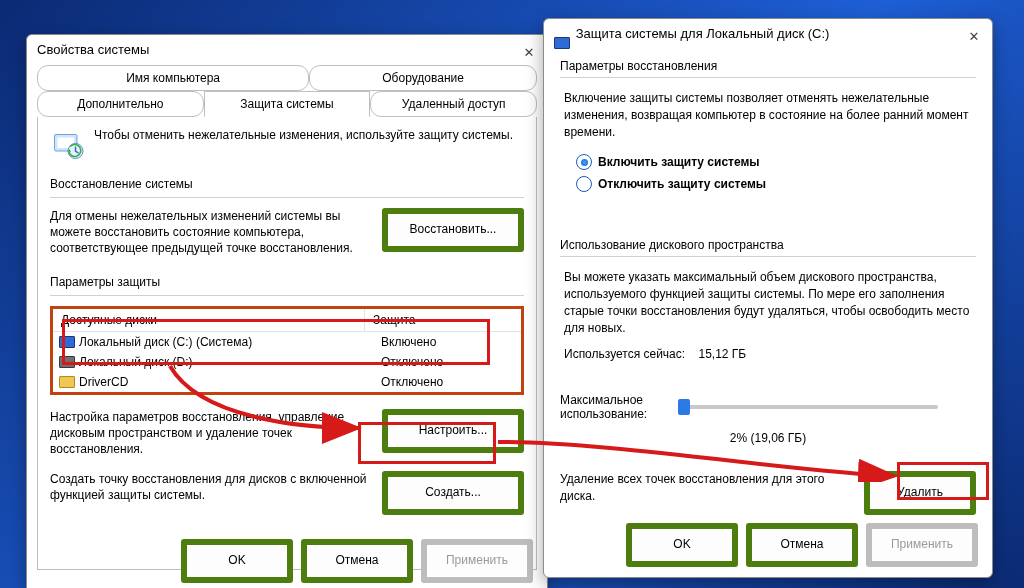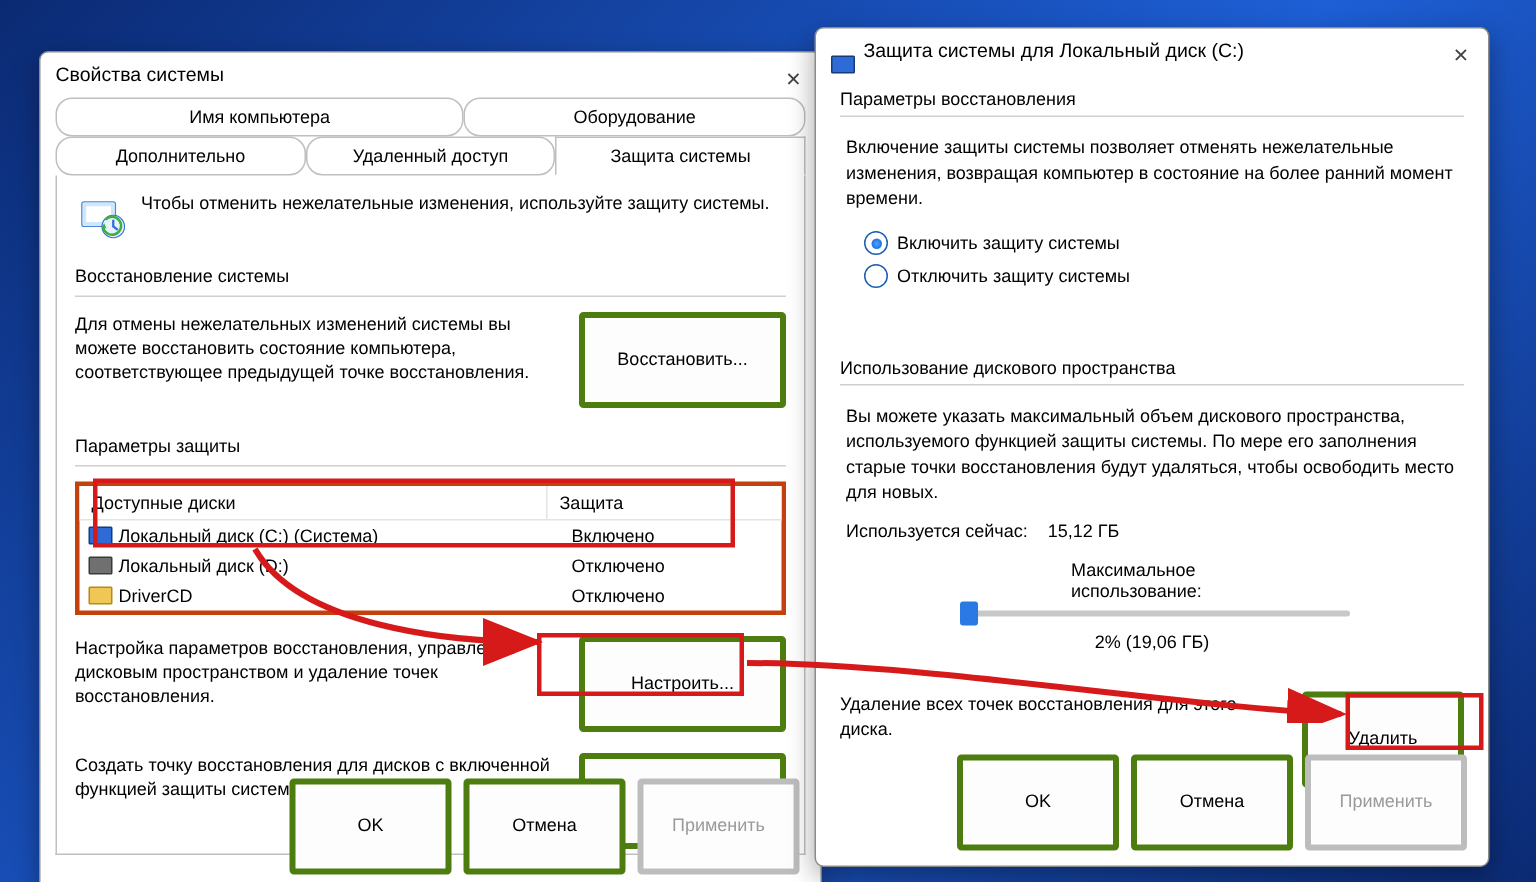--- a/index.html
+++ b/index.html
@@ -23,49 +23,49 @@
   .icon-restore{display:inline-block;width:36px;height:36px;vertical-align:top;margin-right:8px;}
   .icon-restore svg{width:36px;height:36px;}
   .intro{display:flex;align-items:flex-start;margin-bottom:14px;}
   .intro .txt{flex:1;line-height:1.35;}
   .fieldset{margin-top:6px;}
   .legend{font-size:12px;color:#000;padding-bottom:4px;}
   .group-hr{border:none;border-top:1px solid #d0d0d0;margin:2px 0 10px 0;}
   .restore-row{display:flex;align-items:flex-start;gap:12px;}
   .restore-row .desc{flex:1;line-height:1.35;}
   .btn{display:inline-block;min-width:110px;height:24px;line-height:22px;text-align:center;
-    border:4px solid #4d7c0f;border-radius:3px;background:#fdfdfd;padding:16px 10px;
+    border:6px solid #4d7c0f;border-radius:3px;background:#fdfdfd;padding:4px 10px;
     box-shadow:inset 0 0 0 1px #fff;}
   .btn.small{min-width:80px;}
   .btn.disabled{color:#9a9a9a;border-color:#bdbdbd;}
   .disklist{border:3px solid #c2410c;background:#fff;margin-top:4px;}
   .disklist .hdr{display:flex;background:#fff;border-bottom:1px solid #e3e3e3;}
   .disklist .hdr div{padding:4px 8px;font-size:12px;}
   .disklist .hdr .col1{flex:1;border-right:1px solid #e3e3e3;}
   .disklist .hdr .col2{width:140px;}
   .disklist .rowi{display:flex;align-items:center;height:20px;}
   .disklist .rowi .col1{flex:1;padding-left:6px;display:flex;align-items:center;gap:4px;}
   .disklist .rowi .col2{width:140px;padding-left:8px;}
   .hdd-icon{width:14px;height:10px;background:#2e6bd6;border:1px solid #163b78;border-radius:1px;display:inline-block;}
   .hdd-icon.grey{background:#707070;border-color:#3a3a3a;}
   .folder-icon{width:14px;height:10px;background:#f0c755;border:1px solid #b38a1c;border-radius:1px;display:inline-block;}
   .settings-row{display:flex;gap:12px;align-items:flex-start;margin-top:14px;}
   .settings-row .desc{flex:1;line-height:1.35;}
   .footer{position:absolute;right:14px;bottom:10px;display:flex;gap:8px;}
   .dlg2-legend{font-size:12px;margin-bottom:4px;}
-  .radio-row{display:flex;align-items:center;gap:6px;margin:6px 0;}
+  .radio-row{display:flex;align-items:center;gap:6px;margin:6px 0;font-weight:bold;}
   .radio{width:14px;height:14px;border-radius:50%;border:1px solid #1a5fb4;background:#fff;display:inline-flex;
     align-items:center;justify-content:center;}
   .radio.checked::after{content:"";width:7px;height:7px;border-radius:50%;
     background:radial-gradient(circle,#4aa3ff 0%,#0a5fcf 100%);}
   .slider-track{position:relative;width:260px;height:4px;background:#c8c8c8;border-radius:2px;
     display:inline-block;vertical-align:middle;margin-left:4px;}
   .slider-thumb{position:absolute;left:0;top:-6px;width:12px;height:16px;background:#2b79e4;
     border-radius:2px;}
-  .usage-line{display:flex;align-items:center;gap:6px;margin-top:8px;flex-direction:column;}
+  .usage-line{display:flex;align-items:center;gap:6px;margin-top:28px;}
   .delete-row{display:flex;align-items:flex-start;gap:12px;margin-top:26px;}
   .delete-row .desc{flex:1;line-height:1.35;}
   
   .hl{position:absolute;border:3px solid #d61a1a;pointer-events:none;box-sizing:border-box;}
   .arrow{position:absolute;pointer-events:none;}
   .drive-mini{display:inline-block;width:14px;height:10px;margin-right:4px;vertical-align:middle;}
 </style>
 </head>
 <body>
 
@@ -74,22 +74,22 @@
     <span>Свойства системы</span>
     <span class="close">✕</span>
   </div>
 
   <div class="tabs">
     <div class="tab inactive" style="flex:1.2"><span>Имя компьютера</span></div>
     <div class="tab inactive"><span>Оборудование</span></div>
   </div>
   <div class="tabs">
     <div class="tab inactive"><span>Дополнительно</span></div>
+    <div class="tab active"><span>Защита системы</span></div>
     <div class="tab inactive"><span>Удаленный доступ</span></div>
-    <div class="tab active"><span>Защита системы</span></div>
   </div>
 
   <div class="tabbody">
     <div class="intro">
       <span class="icon-restore">
         <svg viewBox="0 0 48 48">
             <rect x="6" y="10" width="30" height="22" rx="2" fill="#cfe6ff" stroke="#4a86d6"></rect>
             <rect x="10" y="14" width="22" height="14" fill="#fff"></rect>
             <circle cx="34" cy="32" r="10" fill="#e8f2ff" stroke="#2a6fd1"></circle>
             <path d="M34 26 v6 l4 3" stroke="#2a6fd1" stroke-width="2" fill="none"></path>

